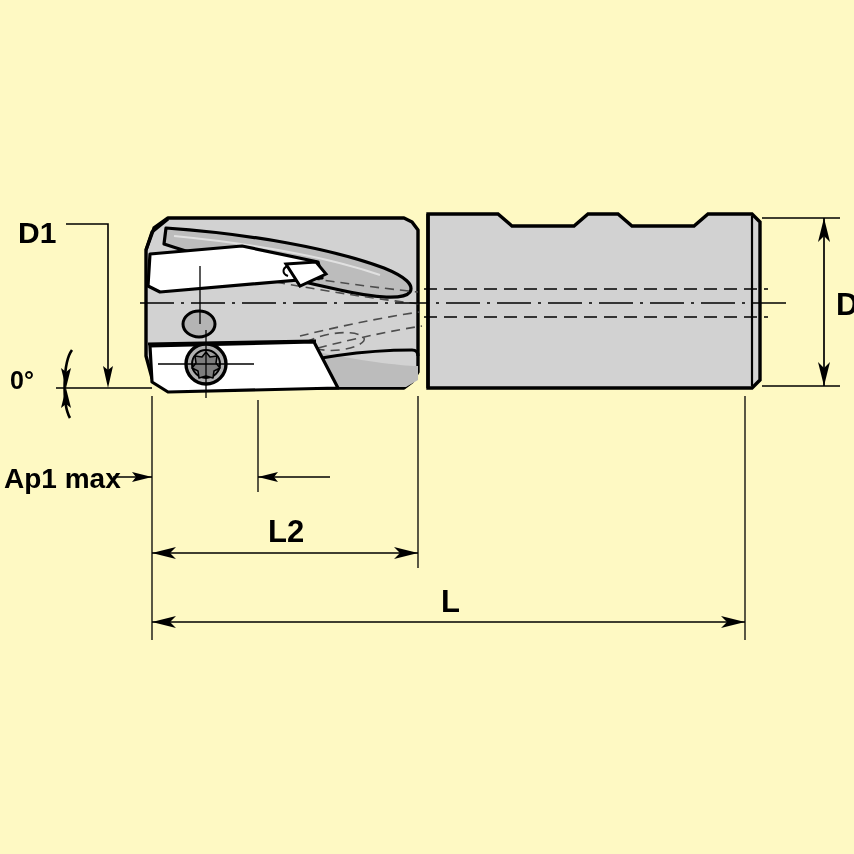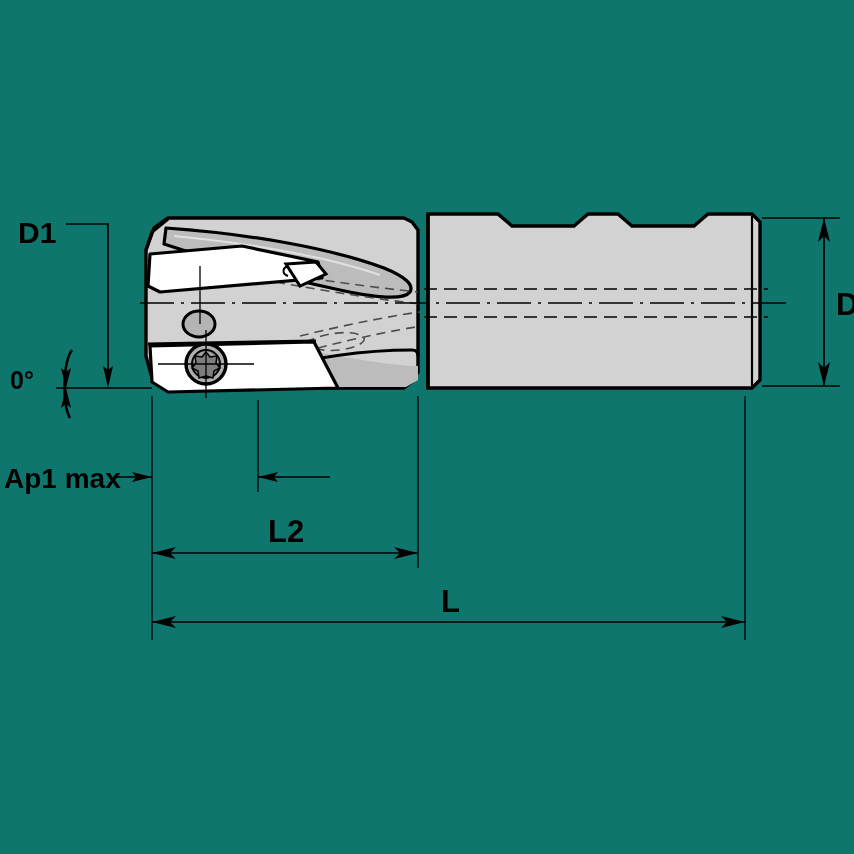--- a/index.html
+++ b/index.html
@@ -10,21 +10,21 @@
   body {
     width: 854px;
     height: 854px;
     font-family: "Liberation Sans", sans-serif;
     overflow: hidden;
   }
   #drawing-root {
     position: relative;
     width: 854px;
     height: 854px;
-    background: #0f766e;
+    background: #fef9c3;
   }
   svg.tech-drawing {
     display: block;
     width: 854px;
     height: 854px;
   }
   .dim-label {
     font-family: "Liberation Sans", sans-serif;
     font-weight: bold;
     fill: #000000;

